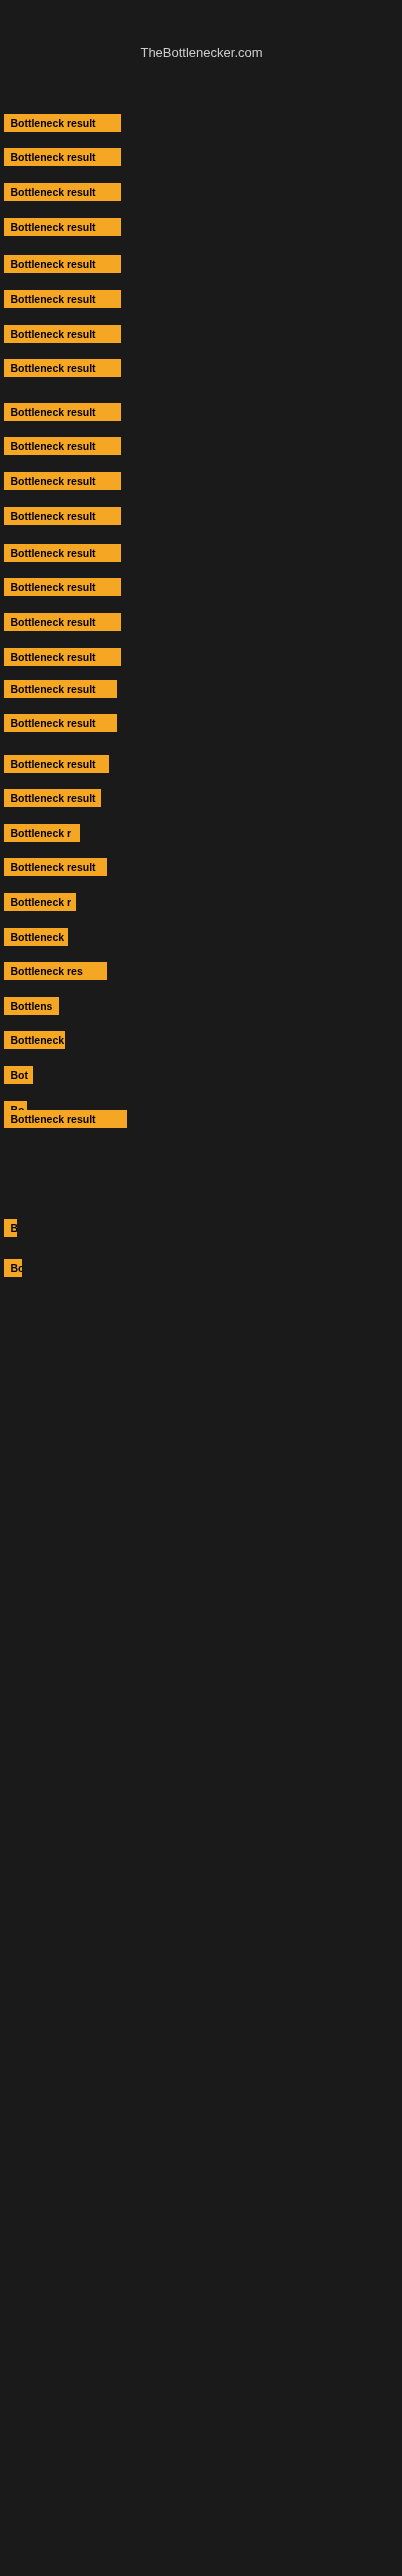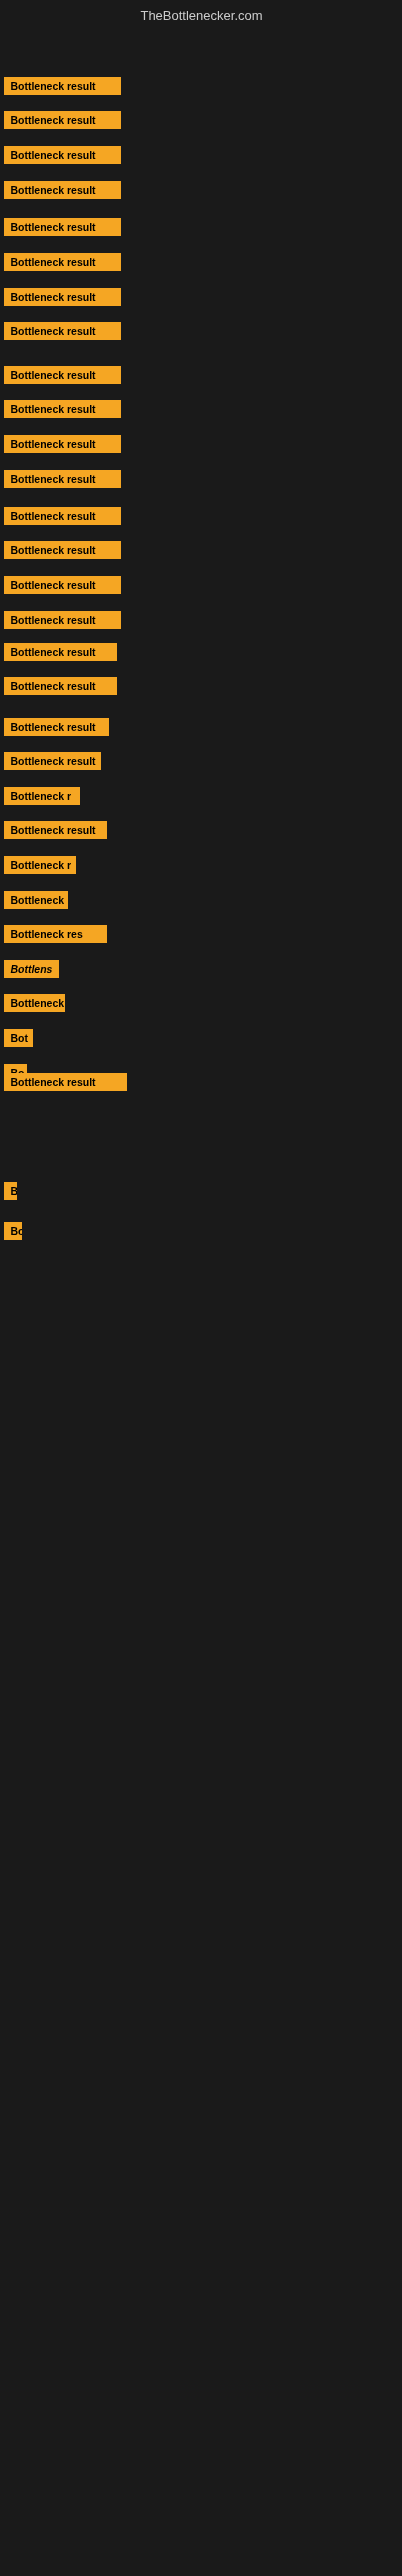--- a/index.html
+++ b/index.html
@@ -13,20 +13,21 @@
       background-color: #1a1a1a;
       font-family: Arial, sans-serif;
       position: relative;
     }
     .site-title {
       text-align: center;
       color: #cccccc;
       font-size: 13px;
       padding: 8px 0;
       background-color: #1a1a1a;
+      margin-top: 37px;
     }
     .bottleneck-item {
       position: absolute;
       left: 4px;
       background-color: #f5a623;
       color: #000;
       font-size: 10.5px;
       font-weight: bold;
       padding: 3.2px 6.4px;
       white-space: nowrap;
@@ -59,21 +60,21 @@
     <div class="bottleneck-item" style="top: 564px; width: 117px;">Bottleneck result</div>
     <div class="bottleneck-item" style="top: 596px; width: 113px;">Bottleneck result</div>
     <div class="bottleneck-item" style="top: 630px; width: 113px;">Bottleneck result</div>
     <div class="bottleneck-item" style="top: 671px; width: 105px;">Bottleneck result</div>
     <div class="bottleneck-item" style="top: 705px; width: 97px;">Bottleneck result</div>
     <div class="bottleneck-item" style="top: 740px; width: 76px;">Bottleneck r</div>
     <div class="bottleneck-item" style="top: 774px; width: 103px;">Bottleneck result</div>
     <div class="bottleneck-item" style="top: 809px; width: 72px;">Bottleneck r</div>
     <div class="bottleneck-item" style="top: 844px; width: 64px;">Bottleneck</div>
     <div class="bottleneck-item" style="top: 878px; width: 103px;">Bottleneck res</div>
-    <div class="bottleneck-item" style="top: 913px; width: 55px; font-style: italic;">Bottlens</div>
+    <div class="bottleneck-item" style="top: 913px; width: 55px;">Bottlens</div>
     <div class="bottleneck-item" style="top: 947px; width: 61px;">Bottleneck</div>
     <div class="bottleneck-item" style="top: 982px; width: 29px; text-align: center;">Bot</div>
     <div class="bottleneck-item" style="top: 1017px; width: 22.5px;">Bo</div>
     <div class="bottleneck-item" style="top: 1026px; width: 123px;">Bottleneck result</div>
     <div class="bottleneck-item" style="top: 1135px; width: 13px;">B</div>
     <div class="bottleneck-item" style="top: 1175px; width: 18px;">Bottl</div>
   </div>
 
 
 </body></html>

